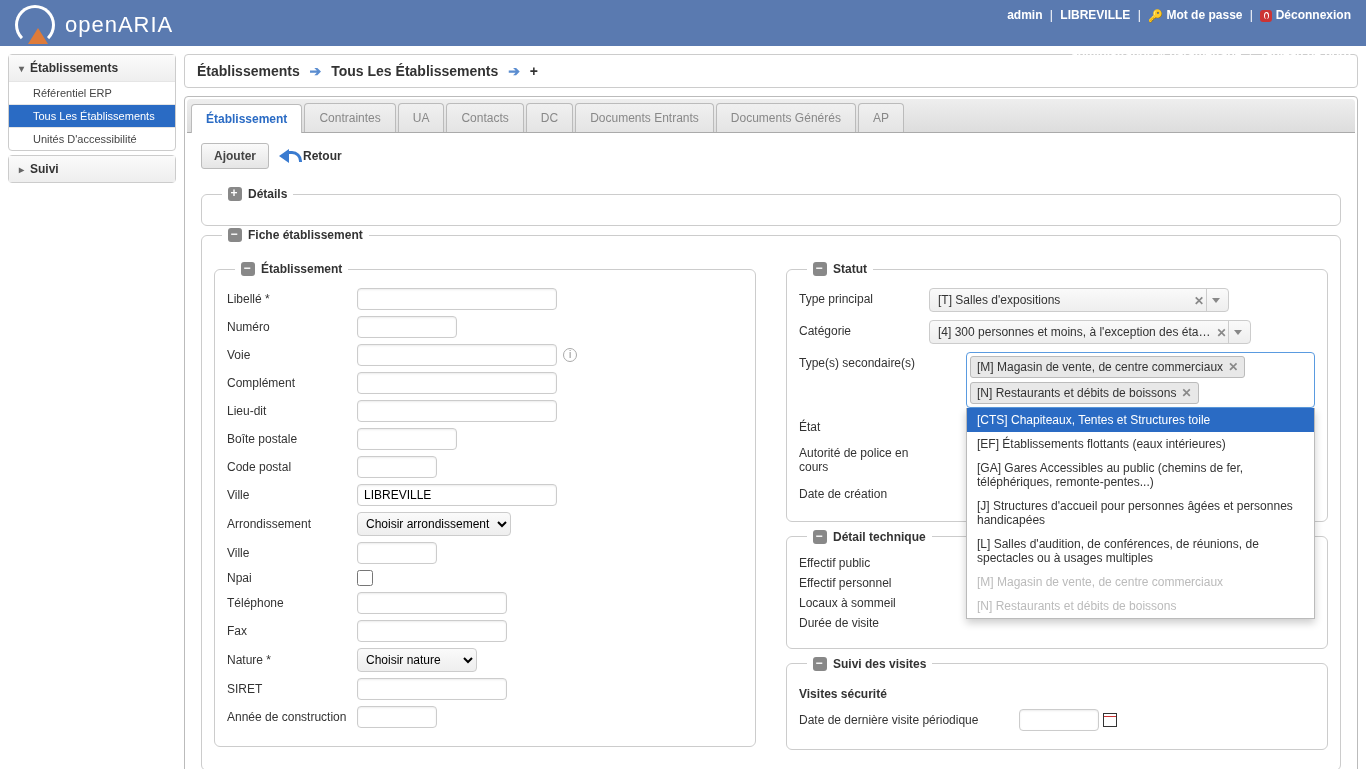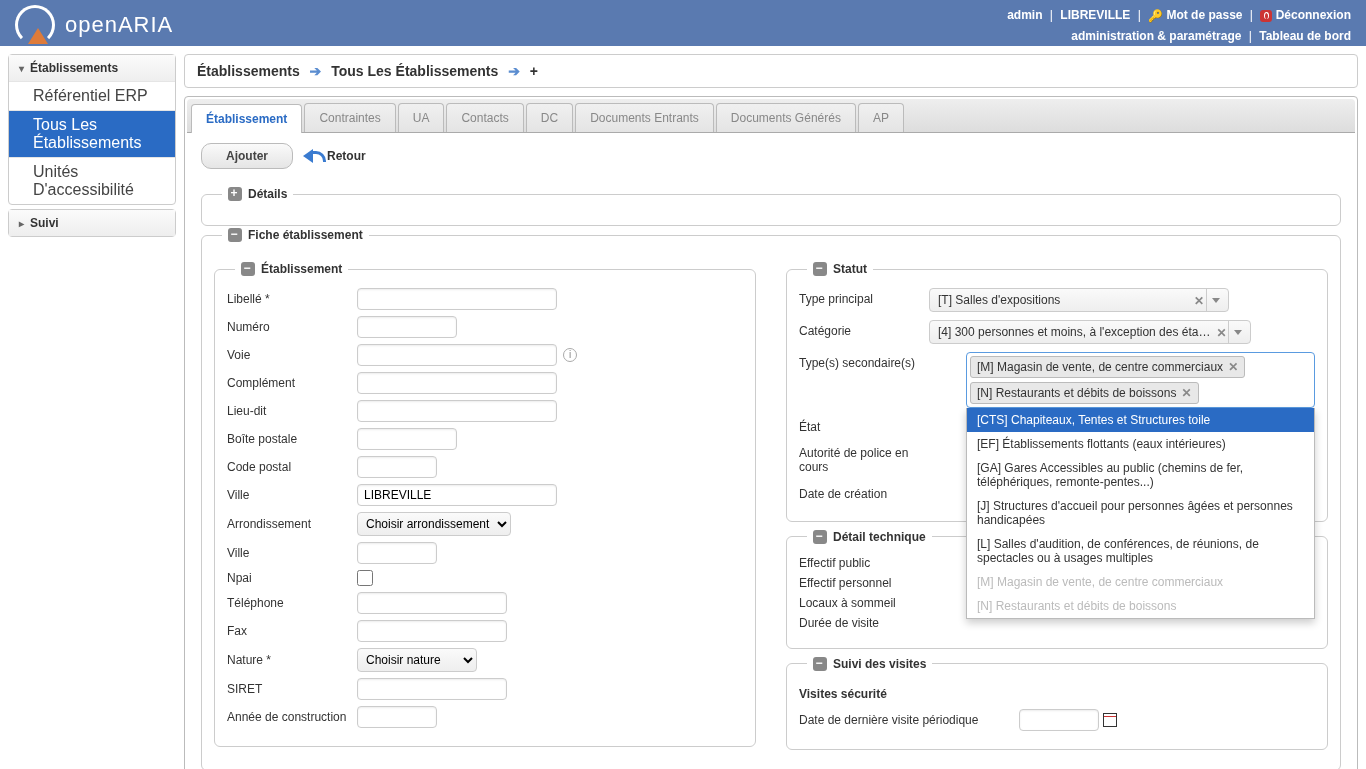--- a/index.html
+++ b/index.html
@@ -6,46 +6,46 @@
 body { font-family: Arial, sans-serif; font-size: 12px; background: #fff; color: #333; }
 
 .header { background: #5a7ab0; color: #fff; height: 46px; position: relative; }
 .logo { position: absolute; left: 15px; top: 5px; display: flex; align-items: center; }
 .logo-icon { width: 40px; height: 40px; border: 3px solid #fff; border-radius: 50%; border-bottom-color: transparent; position: relative; margin-right: 10px; }
 .logo-icon::after { content: ''; position: absolute; bottom: -2px; left: 10px; width: 0; height: 0; border-left: 10px solid transparent; border-right: 10px solid transparent; border-bottom: 16px solid #de7b3a; }
 .logo-text { font-family: 'Segoe UI Light', Arial; font-size: 22px; font-weight: 300; letter-spacing: 1px; }
 .header-right { position: absolute; right: 15px; top: 8px; text-align: right; font-size: 12px; }
 .header-right a { color: #fff; text-decoration: none; font-weight: bold; }
 .header-right .sep { margin: 0 4px; color: #fff; }
-.header-right .row2 { margin-top: 6px; }
+.header-right .row2 { margin-top: 24px; }
 .pw-icon { display:inline-block; vertical-align:middle; }
 .logout-icon { display:inline-block; width:12px; height:12px; background:#c33; border-radius:3px; vertical-align:middle; position:relative; }
 .logout-icon::after { content:''; position:absolute; top:2px; left:4px; width:3px; height:6px; border:1px solid #fff; border-radius:50%; border-bottom:none; }
 
 .container { display: flex; padding: 8px; gap: 8px; }
 .sidebar { width: 168px; flex-shrink: 0; }
 .sb-section { border: 1px solid #ccc; border-radius: 4px; margin-bottom: 4px; }
 .sb-header { background: linear-gradient(#fbfbfb,#eee); padding: 6px 10px; font-weight: bold; font-size: 12px; cursor: pointer; }
 .sb-header::before { content: '▾'; margin-right: 6px; font-size: 10px; color: #666; }
 .sb-header.collapsed::before { content: '▸'; }
 .sb-items { }
-.sb-item { padding: 5px 10px 5px 24px; border-top: 1px solid #e5e5e5; cursor: pointer; font-size: 16px; color: #444; }
+.sb-item { padding: 5px 10px 5px 24px; border-top: 1px solid #e5e5e5; cursor: pointer; font-size: 11px; color: #444; }
 .sb-item.active { background: #2a6bc4; color: #fff; }
 
 .main { flex: 1; min-width: 0; }
 .breadcrumb { border: 1px solid #ccc; border-radius: 4px; padding: 8px 12px; font-size: 14px; font-weight: bold; margin-bottom: 8px; }
 .bc-arrow { color: #5b8dd0; margin: 0 6px; }
 
 .tabs-wrap { border: 1px solid #bbb; border-radius: 4px; padding: 2px 2px 10px 2px; }
 .tabs { background: linear-gradient(#eee,#ddd); border-radius: 4px 4px 0 0; padding: 4px 4px 0 4px; display: flex; gap: 2px; border-bottom: 1px solid #aaa; }
 .tab { padding: 7px 14px; font-size: 12px; color: #888; background: linear-gradient(#f0f0f0,#e4e4e4); border: 1px solid #bbb; border-bottom: none; border-radius: 4px 4px 0 0; cursor: pointer; }
 .tab.active { background: #fff; color: #2a6bc4; font-weight: bold; position: relative; top: 1px; }
 
 .toolbar { padding: 10px 14px; display: flex; align-items: center; gap: 10px; }
-.btn { background: linear-gradient(#fafafa,#e5e5e5); border: 1px solid #bbb; border-radius: 10px; padding: 5px 24px; font-size: 12px; font-weight: bold; color: #444; cursor: pointer; }
+.btn { background: linear-gradient(#fafafa,#e5e5e5); border: 1px solid #bbb; border-radius: 3px; padding: 5px 12px; font-size: 12px; font-weight: bold; color: #444; cursor: pointer; }
 .retour { display: flex; align-items: center; gap: 4px; font-weight: bold; cursor: pointer; }
 .retour-icon { width: 20px; height: 16px; position: relative; }
 .retour-icon::before { content:''; position:absolute; width:0; height:0; border-top:7px solid transparent; border-bottom:7px solid transparent; border-right:10px solid #3a7bd0; left:0; top:1px; }
 .retour-icon::after { content:''; position:absolute; width:12px; height:8px; border:3px solid #3a7bd0; border-left:none; border-bottom:none; border-radius:0 10px 0 0; left:8px; top:3px; }
 
 .content { padding: 0 14px; }
 .fieldset { border: 1px solid #ccc; border-radius: 6px; margin: 8px 0; padding: 12px; }
 .fs-legend { background: #fff; padding: 0 6px; margin-left: 8px; font-weight: bold; display: flex; align-items: center; gap: 6px; }
 .fs-icon { width: 14px; height: 14px; background: #888; border-radius: 3px; position: relative; }
 .fs-icon.plus::after { content:'+'; color:#fff; font-weight:bold; position:absolute; left:2.5px; top:-1px; font-size:12px; }

